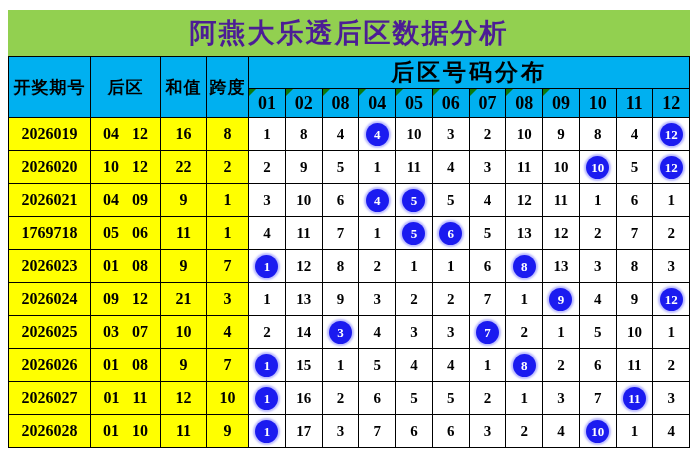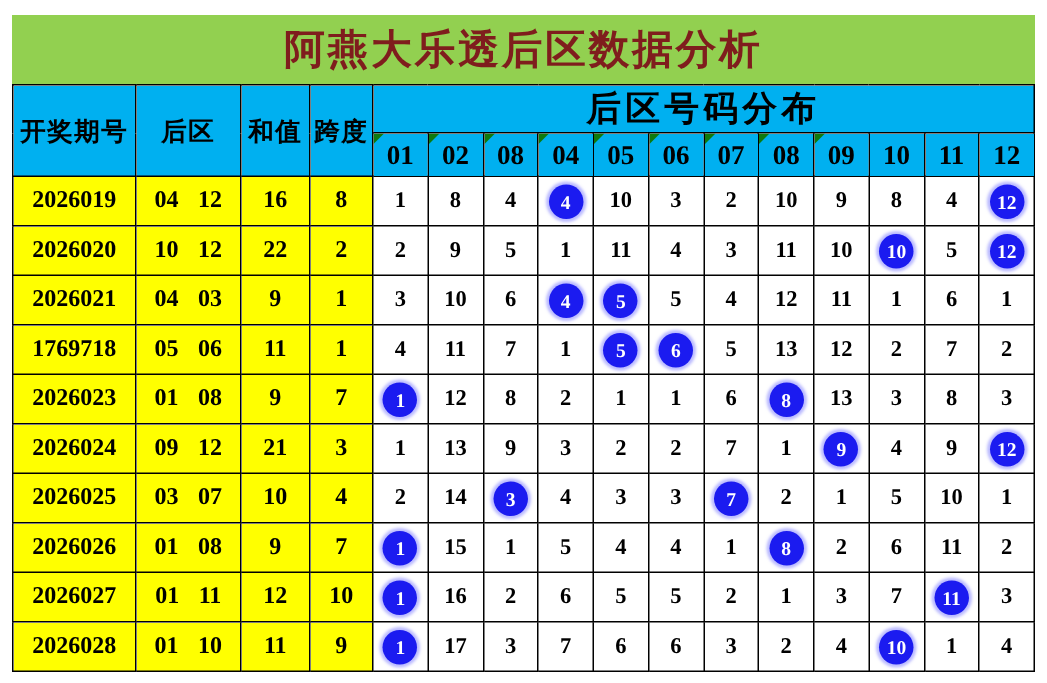--- a/index.html
+++ b/index.html
@@ -19,21 +19,21 @@
   }
   .title-bar {
     width: 682px;
     height: 46px;
     background: var(--title-bg, #92D050);
     display: flex;
     align-items: center;
     justify-content: center;
     font-size: 27px;
     font-weight: bold;
-    color: #7f1d1d;
+    color: #4c1d95;
     letter-spacing: 2px;
   }
   table.analysis {
     width: 682px;
     border-collapse: collapse;
     table-layout: fixed;
   }
   table.analysis th, table.analysis td {
     border: 1px solid var(--border, #000);
     text-align: center;
@@ -153,21 +153,21 @@
           <td class="c-dist">4</td>
           <td class="c-dist">3</td>
           <td class="c-dist">11</td>
           <td class="c-dist">10</td>
           <td class="c-dist"><span class="circle">10</span></td>
           <td class="c-dist">5</td>
           <td class="c-dist"><span class="circle">12</span></td>
         </tr>
         <tr>
           <td class="c-yellow c-period-cell">2026021</td>
-          <td class="c-yellow c-back-cell">04 03</td>
+          <td class="c-yellow c-back-cell">04 09</td>
           <td class="c-yellow c-sum-cell">9</td>
           <td class="c-yellow c-span-cell">1</td>
           <td class="c-dist">3</td>
           <td class="c-dist">10</td>
           <td class="c-dist">6</td>
           <td class="c-dist"><span class="circle">4</span></td>
           <td class="c-dist"><span class="circle">5</span></td>
           <td class="c-dist">5</td>
           <td class="c-dist">4</td>
           <td class="c-dist">12</td>

